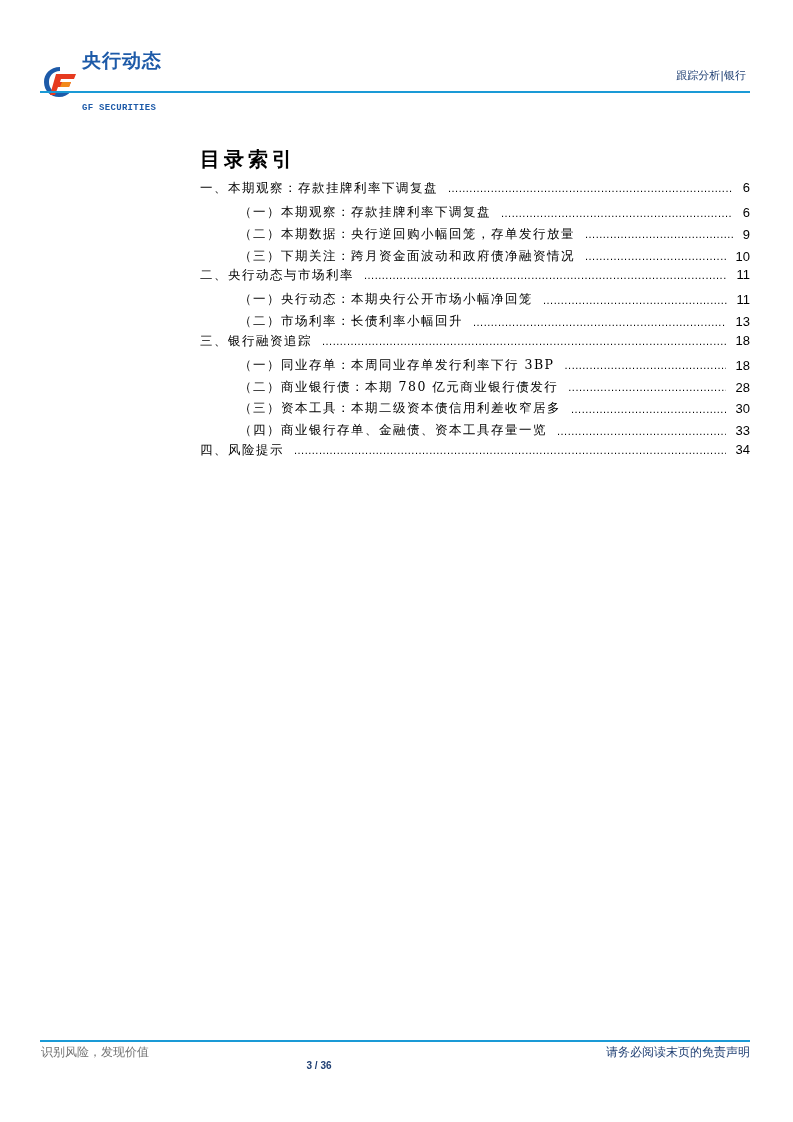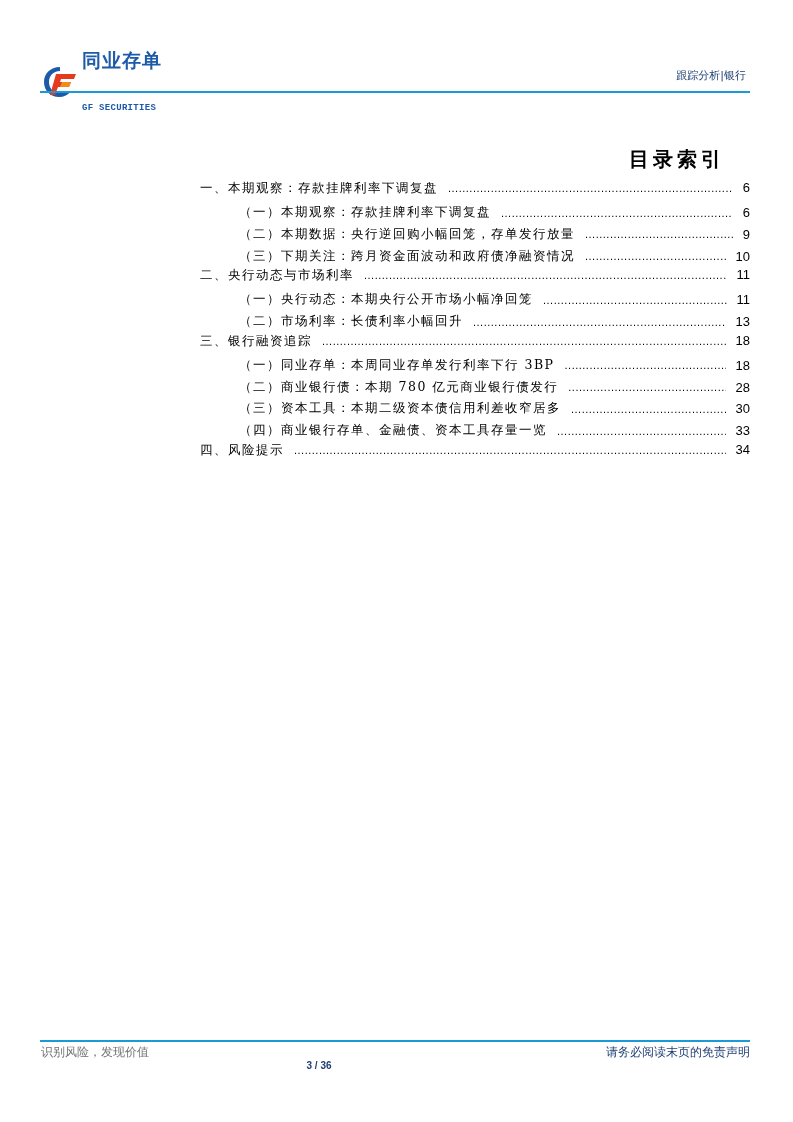--- a/index.html
+++ b/index.html
@@ -7,21 +7,21 @@
          font-family:"DejaVu Sans","Liberation Sans",sans-serif; color:#000; }
   .header { position:absolute; left:40px; top:50px; width:710px; height:40px; }
   .logo { position:absolute; left:2px; top:0; display:flex; align-items:center; }
   .logo-mark { width:36px; height:34px; position:relative; }
   .logo-text { margin-left:4px; display:flex; flex-direction:column; }
   .logo-cn { font-family:"DejaVu Sans",sans-serif; font-weight:bold; font-size:19px; color:#1d5aa8; letter-spacing:1px; line-height:20px; }
   .logo-en { font-family:Liberation Mono, monospace; font-weight:bold; font-size:9px; color:#1d5aa8; letter-spacing:0.3px; line-height:11px;margin-top:33px; }
   .header-right { position:absolute; right:4px; top:18px; font-size:11px; color:#1f3f73; }
   .header-line { position:absolute; left:40px; top:91px; width:710px; height:2px; background:#1a9ad6; }
 
-  .toc-title { position:absolute; left:0; width:725px; top:146px; text-align:right; }
+  .toc-title { position:absolute; left:0; width:725px; top:146px; text-align:left; }
   .toc-title span { font-family:"DejaVu Serif",serif; font-weight:bold; font-size:20px; letter-spacing:4px; color:#000; margin-left:200px; }
 
   .toc { position:absolute; left:200px; top:180px; width:550px; }
   .toc-row { display:flex; align-items:baseline; height:21.8px; font-family:"DejaVu Serif",serif; font-size:12.5px;gap:9px; }
   .toc-row.l2 { padding-left:39px;align-items:center; }
   .toc-label { white-space:nowrap; letter-spacing:1.5px; }
   .toc-dots { flex:1; overflow:hidden; white-space:nowrap; margin:0 1px; font-family:"Liberation Sans",sans-serif; font-size:11px; color:#000; letter-spacing:0.5px; }
   .toc-dots::before { content:"..............................................................................................................................................................................................................................."; }
   .toc-page { font-family:"Liberation Sans",sans-serif; font-size:13px; white-space:nowrap; }
 
@@ -36,21 +36,21 @@
 <div class="header">
   <div class="logo">
     <div class="logo-mark">
       <svg width="36" height="34" viewBox="0 0 36 34">
         <path d="M18 2 C8 2 2 9 2 17 C2 26 9 32 17 32 C22 32 26 30 29 26 L22 26 C20 28 18 28 17 28 C11 28 7 23 7 17 C7 11 11 6 18 6 Z" fill="#1d5aa8"></path>
         <path d="M14 9 L34 9 L32 14 L19 14 L18 17 L29 17 L27 22 L16 22 L13 30 L8 30 Z" fill="#e63a1f"></path>
         <path d="M20 17 L29 17 L27 22 L18 22 Z" fill="#f28a1c"></path>
       </svg>
     </div>
     <div class="logo-text">
-      <span class="logo-cn">同业存单</span>
+      <span class="logo-cn">央行动态</span>
       <span class="logo-en">GF SECURITIES</span>
     </div>
   </div>
   <div class="header-right">跟踪分析|银行</div>
 </div>
 <div class="header-line"></div>
 
 <div class="toc-title">
   <span>目录索引</span>
 </div>

